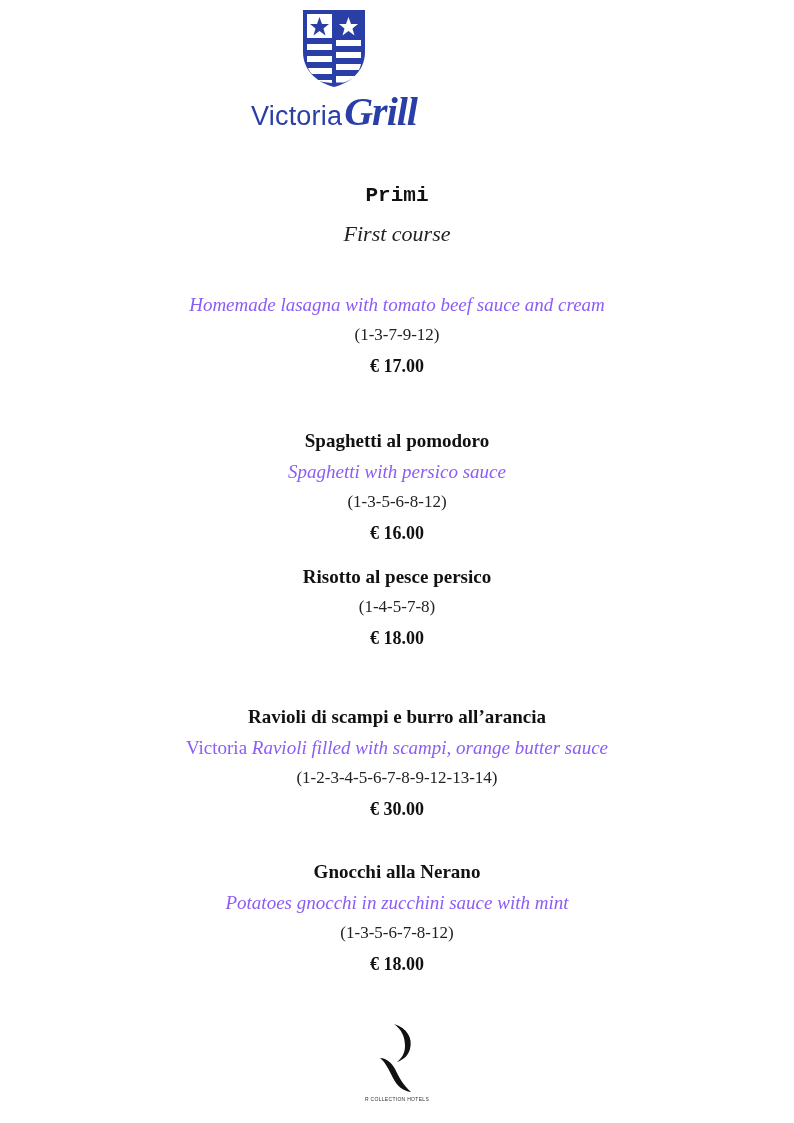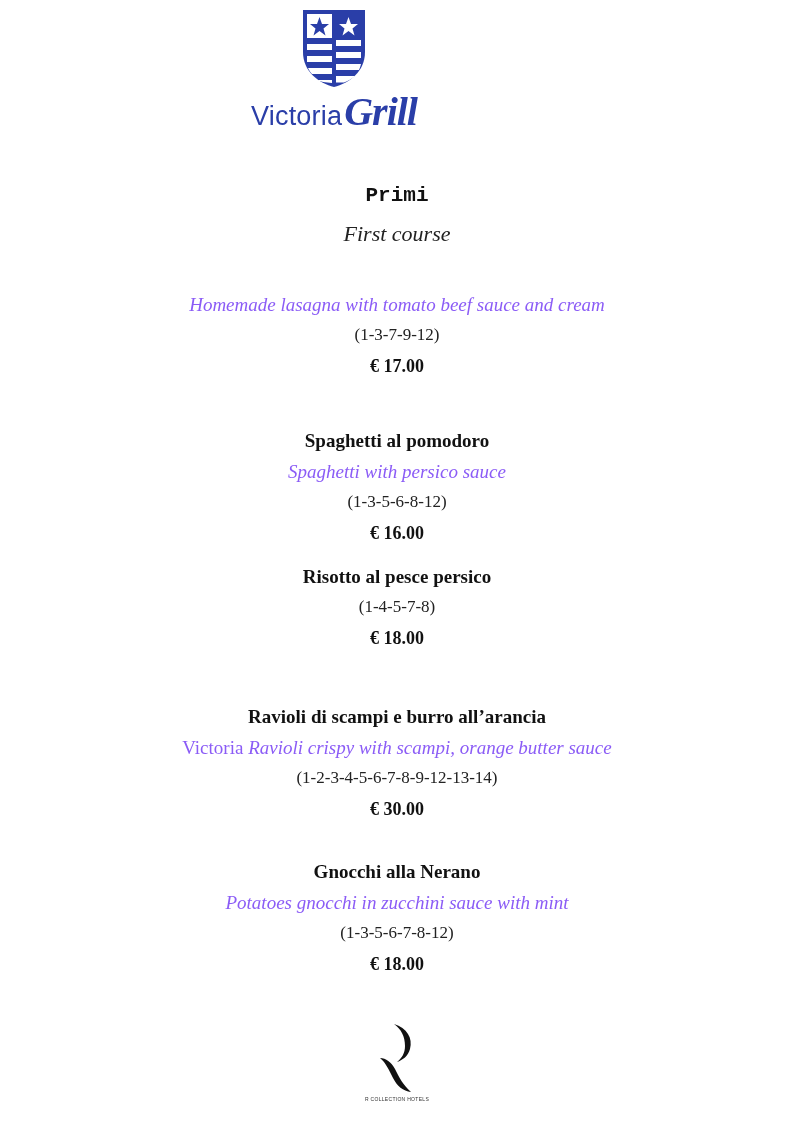--- a/index.html
+++ b/index.html
@@ -170,21 +170,21 @@
 </div>
 
 <div class="dish" style="top:562px;">
   <div class="dish-name">Risotto al pesce persico</div>
   <div class="dish-allergens">(1-4-5-7-8)</div>
   <div class="dish-price">€ 18.00</div>
 </div>
 
 <div class="dish" style="top:702px;">
   <div class="dish-name">Ravioli di scampi e burro all’arancia</div>
-  <div class="dish-desc"><span>Victoria </span><span class="it">Ravioli crispy with scampi, orange butter sauce</span></div>
+  <div class="dish-desc"><span>Victoria </span><span class="it">Ravioli filled with scampi, orange butter sauce</span></div>
   <div class="dish-allergens">(1-2-3-4-5-6-7-8-9-12-13-14)</div>
   <div class="dish-price">€ 30.00</div>
 </div>
 
 <div class="dish" style="top:857px;">
   <div class="dish-name">Gnocchi alla Nerano</div>
   <div class="dish-desc"><span></span><span class="it">Potatoes gnocchi in zucchini sauce with mint</span></div>
   <div class="dish-allergens">(1-3-5-6-7-8-12)</div>
   <div class="dish-price">€ 18.00</div>
 </div>

